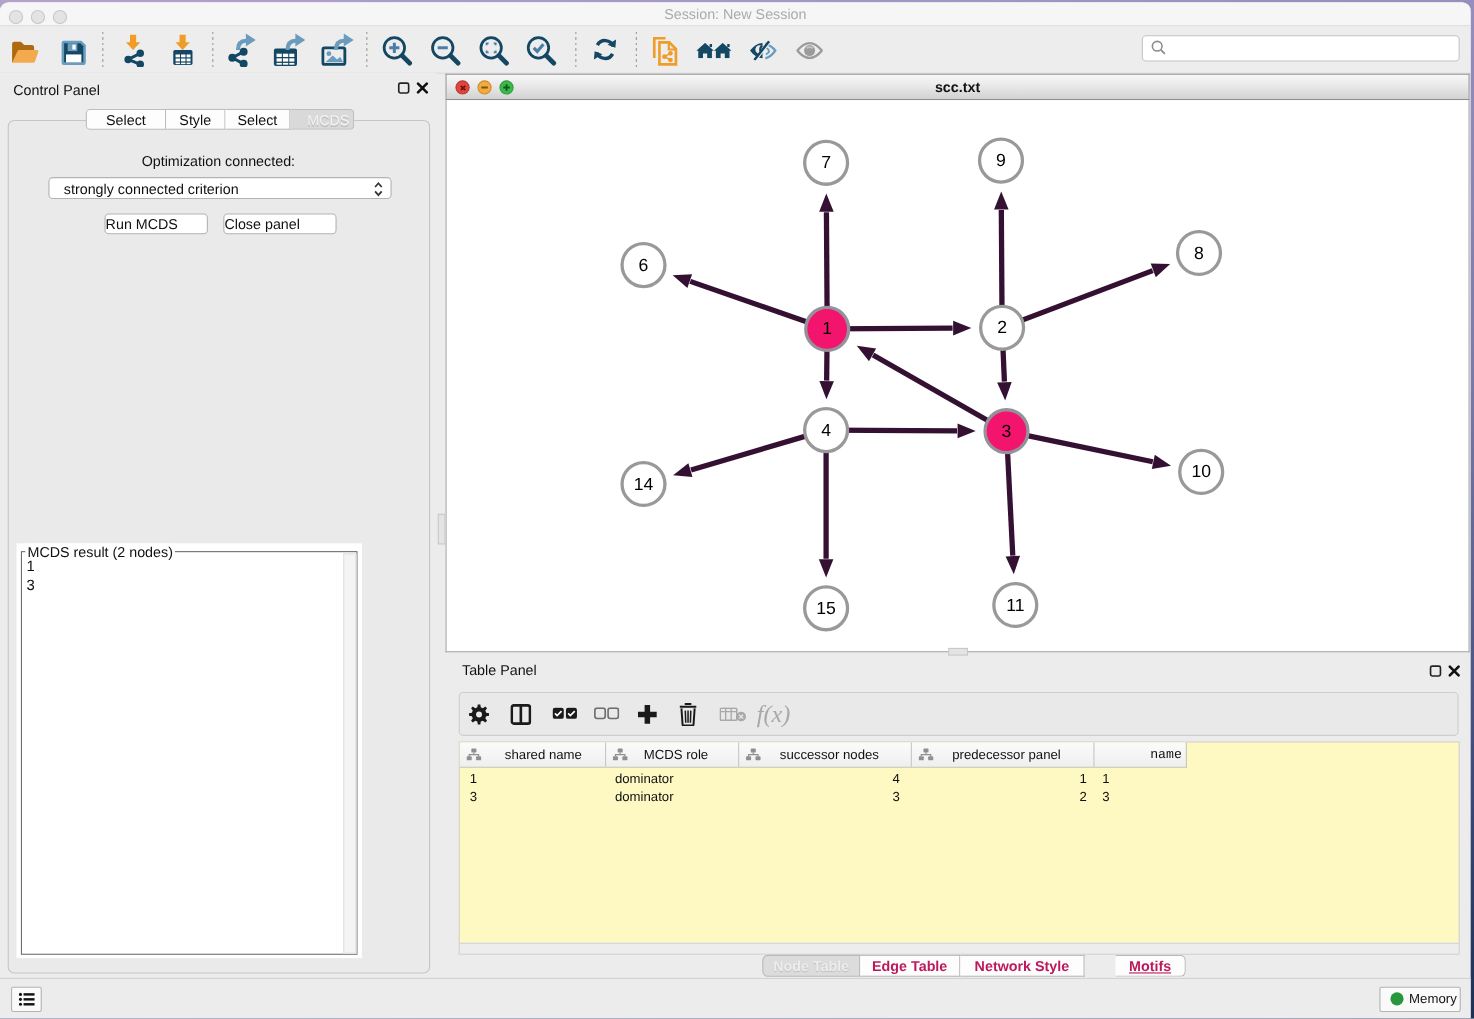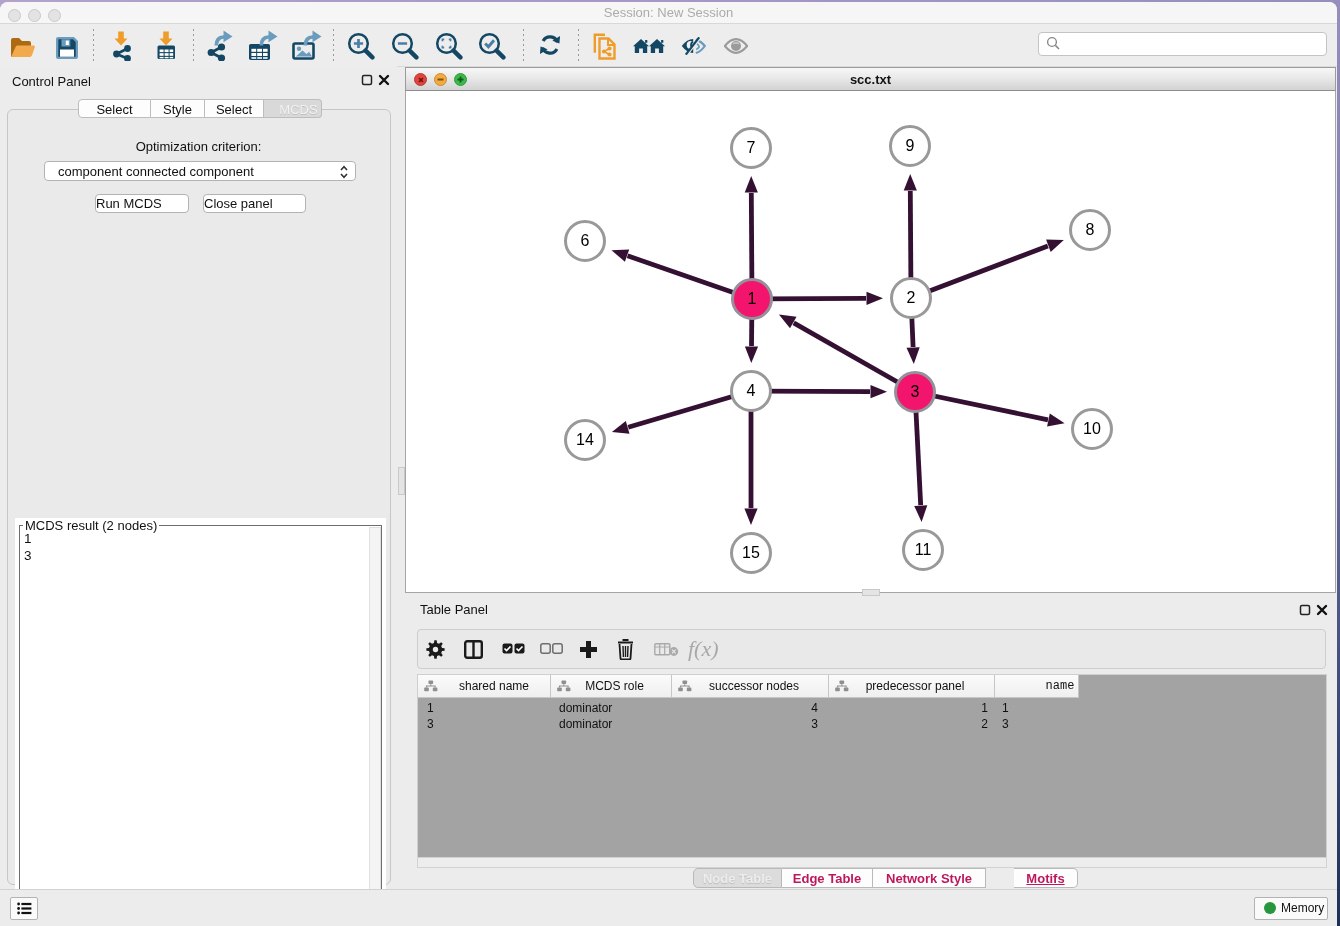--- a/index.html
+++ b/index.html
@@ -18,33 +18,33 @@
 #search{position:absolute;left:1038px;top:8px;width:287px;height:22px;background:#fff;border:1px solid #c4c4c4;border-radius:4px;}
 
 #cpanel{position:absolute;left:0;top:64px;width:397px;bottom:36px;background:#ececec;}
 #cp-title{position:absolute;left:12px;top:8px;font-size:13px;color:#111;}
 #cp-body{position:absolute;left:7px;top:43px;right:6px;bottom:5px;background:#eaeaea;border:1px solid #c6c6c6;border-radius:6px;}
 .tabrow{position:absolute;height:19px;font-size:13px;}
 .tab{position:absolute;top:0;height:19px;line-height:19px;text-align:center;background:#fdfdfd;border:1px solid #bdbdbd;box-sizing:border-box;color:#111;}
 .tab.sel{background:#d9d9d9;color:#f2f2f2;text-shadow:0 1px 0 #c0c0c0;}
 .btn{position:absolute;background:#fff;border:1px solid #b3b3b3;border-radius:4px;box-sizing:border-box;font-size:13px;color:#111;text-align:left;}
 
-#resultbox{position:absolute;left:15px;top:428px;width:371px;height:377px;background:#fff;margin-top:24px;}
+#resultbox{position:absolute;left:15px;top:428px;width:314px;height:377px;background:#fff;}
 #resultborder{position:absolute;left:4px;top:7px;right:4px;bottom:3px;border:1px solid #6e6e6e;}
 #resultlegend{position:absolute;left:8px;top:0px;background:#fff;padding:0 2px;font-size:13px;color:#111;}
 
 #netpanel{position:absolute;left:405px;top:65px;width:931px;height:526px;}
 #nettitle{position:absolute;left:0;top:0;right:0;height:24px;background:linear-gradient(#f7f7f7,#e9e9e9 45%,#d2d2d2);border:1px solid #9b9b9b;border-bottom:1px solid #8e8e8e;box-sizing:border-box;}
 #netcanvas{position:absolute;left:0;top:24px;right:0;bottom:0;background:#fff;border:1px solid #a5a5a5;border-top:none;box-sizing:border-box;}
 .light{position:absolute;top:5px;width:13px;height:13px;border-radius:50%;box-sizing:border-box;}
 
 #tpanel{position:absolute;left:398px;top:596px;right:3px;bottom:36px;background:#ececec;}
 #tp-title{position:absolute;left:22px;top:4px;font-size:13px;color:#111;}
 #tp-toolbar{position:absolute;left:19px;top:31px;right:8px;height:38px;background:#e9e9e9;border:1px solid #cdcdcd;border-radius:4px;}
-#tbl{position:absolute;left:19px;top:76px;right:7px;height:183px;background:#a3a3a3;border:1px solid #cfcfcf;}
+#tbl{position:absolute;left:19px;top:76px;right:7px;height:183px;background:#fef9c3;border:1px solid #cfcfcf;}
 #tblhead{position:absolute;left:0;top:0;width:660px;height:22px;background:linear-gradient(#fbfbfb,#efefef);border-bottom:1px solid #c6c6c6;border-right:1px solid #c6c6c6;font-size:12px;color:#111;}
 .hsep{position:absolute;top:0;height:22px;width:1px;background:#c6c6c6;}
 .hlabel{position:absolute;top:4px;text-align:center;}
 .cell{position:absolute;font-size:12px;color:#111;}
 #hscroll{position:absolute;left:19px;top:259px;right:7px;height:11px;background:#ededed;border:1px solid #d2d2d2;box-sizing:border-box;}
 .btab{position:absolute;top:0;height:20px;line-height:20px;background:#fdfdfd;border:1px solid #b9b9b9;box-sizing:border-box;font-size:13px;font-weight:700;color:#be185d;text-align:center;}
 .btab.sel{background:#dcdcdc;color:#ededed;text-shadow:0 1px 1px #bbb;}
 
 #statusbar{position:absolute;left:0;right:0;bottom:0;height:36px;background:#ececec;border-top:1px solid #d2d2d2;}
 svg{display:block;}
@@ -208,23 +208,23 @@
 <svg class="ico" style="left:378px;top:8px;" width="12" height="12" viewBox="0 0 12 12">
         <path d="M2 2 L10 10 M10 2 L2 10" stroke="#111" stroke-width="2.4" stroke-linecap="round"></path>
       </svg>
     <div id="cp-body"></div>
     <div class="tabrow" style="left:0;top:33px;width:397px;">
       <div class="tab" style="left:78px;width:73px;border-radius:4px 0 0 4px;">Select</div>
       <div class="tab" style="left:151px;width:54px;border-left:none;">Style</div>
       <div class="tab" style="left:205px;width:59px;border-left:none;">Select</div>
       <div class="tab sel" style="left:264px;width:58px;border-left:none;border-radius:0 4px 4px 0;padding-left:12px;">MCDS</div>
     </div>
-    <div style="position:absolute;left:0;top:73px;width:397px;text-align:center;font-size:13px;color:#111;">Optimization criterion:</div>
+    <div style="position:absolute;left:0;top:73px;width:397px;text-align:center;font-size:13px;color:#111;">Optimization connected:</div>
     <div class="btn" style="left:44px;top:95px;width:312px;height:20px;text-align:left;">
-      <span style="margin-left:13px;line-height:19px;">component connected component</span>
+      <span style="margin-left:13px;line-height:19px;">strongly connected criterion</span>
       <svg class="ico" style="right:6px;top:3px;" width="10" height="14" viewBox="0 0 10 14">
         <path d="M2 5 L5 1.6 L8 5" fill="none" stroke="#333" stroke-width="1.6"></path>
         <path d="M2 9 L5 12.4 L8 9" fill="none" stroke="#333" stroke-width="1.6"></path>
       </svg>
     </div>
     <div class="btn" style="left:95px;top:128px;width:94px;height:19px;line-height:18px;">Run MCDS</div>
     <div class="btn" style="left:203px;top:128px;width:103px;height:19px;line-height:18px;">Close panel</div>
     <div id="resultbox">
       <div id="resultborder"></div>
       <div id="resultlegend">MCDS result (2 nodes)</div>

